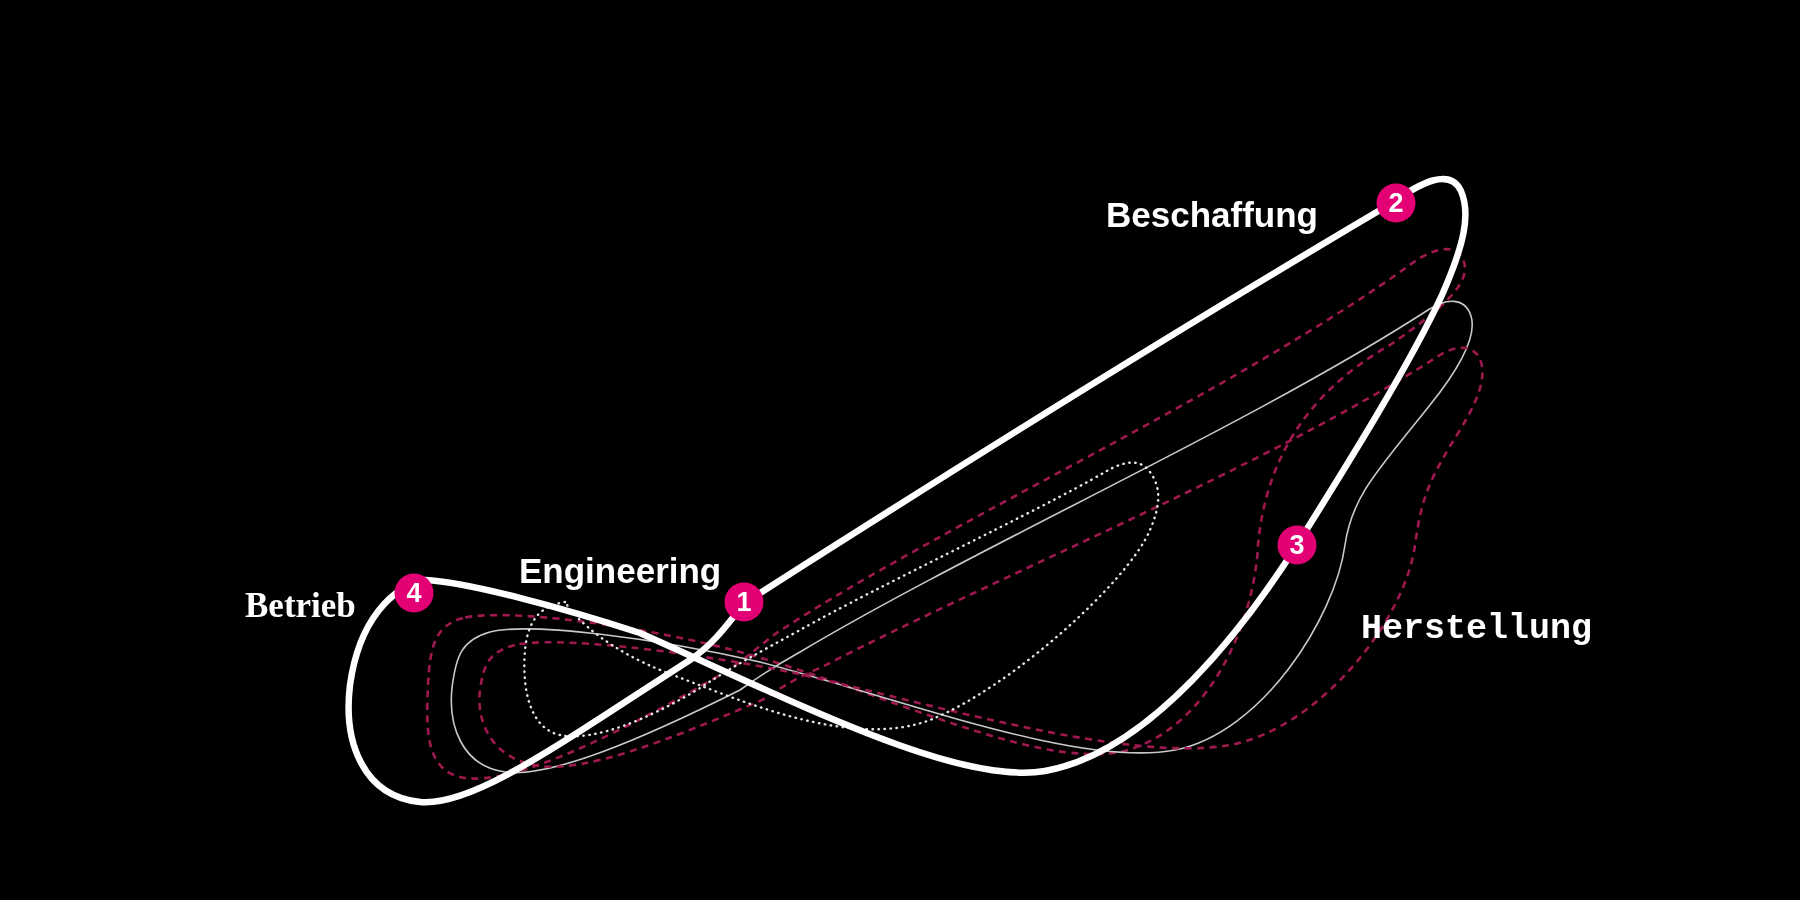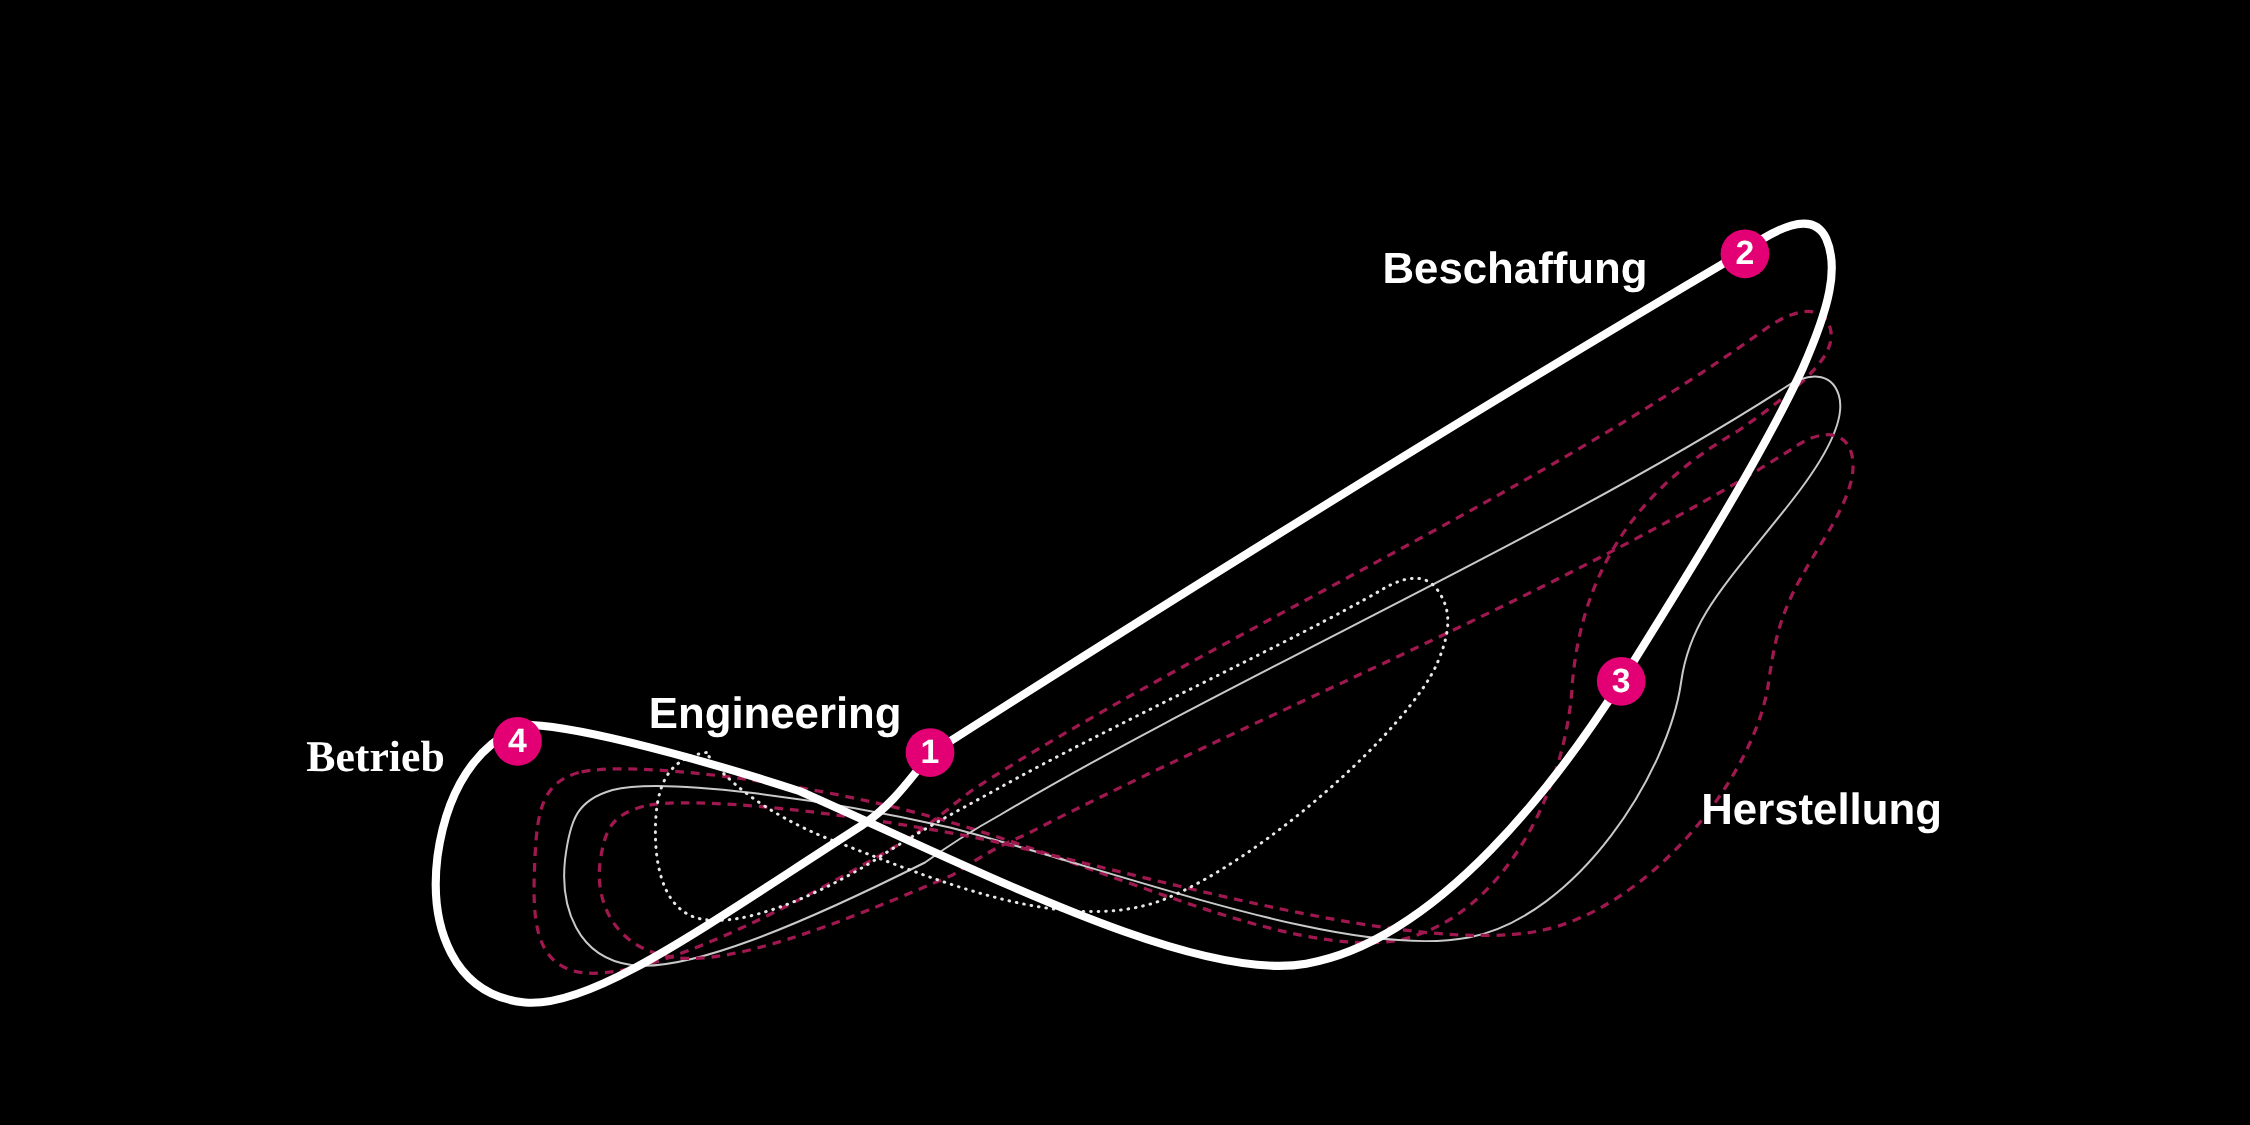--- a/index.html
+++ b/index.html
@@ -89,21 +89,21 @@
   </div>
 
   <div>
     <div class="phase-label" style="left: 1106px; top: 156px;">Beschaffung</div>
     <div class="phase-badge" style="left: 1396px; top: 203px;">
       <span>2</span>
     </div>
   </div>
 
   <div>
-    <div class="phase-label" style="left: 1361px; top: 589px;">Herstellung</div>
+    <div class="phase-label" style="left: 1361px; top: 571px; font-family: Liberation Mono, monospace;">Herstellung</div>
     <div class="phase-badge" style="left: 1297px; top: 545px;">
       <span>3</span>
     </div>
   </div>
 
   <div>
     <div class="phase-label" style="left: 245px; top: 547px; font-family: Liberation Serif, serif;">Betrieb</div>
     <div class="phase-badge" style="left: 414px; top: 593px;">
       <span>4</span>
     </div>

